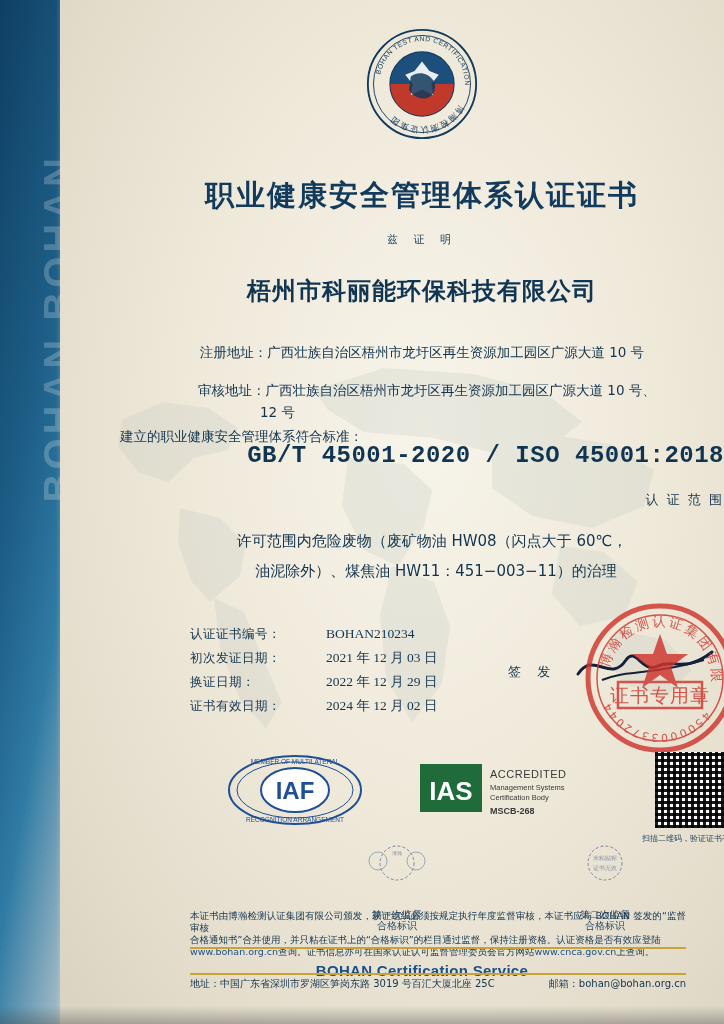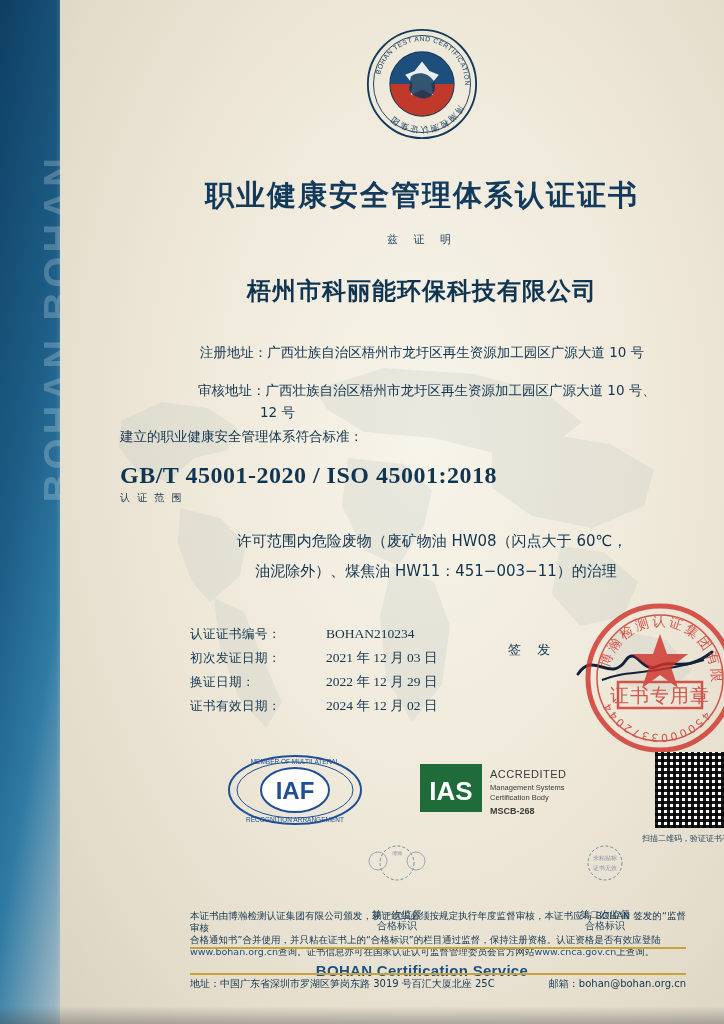--- a/index.html
+++ b/index.html
@@ -72,48 +72,48 @@
   .addr1{top:340px;text-align:center;}
   .addr2{top:378px;left:0;padding:0 60px 0 78px;box-sizing:border-box;text-align:left;}
   .addr2 .lbl{display:inline-block;}
   .addr2row2{position:absolute;top:404px;left:140px;font-size:13.5px;color:#12344f;font-family:"DejaVu Sans", sans-serif;}
 
   .standard-lead{
     position:absolute;top:428px;width:100%;text-align:left;
     font-size:13.5px;color:#12344f;font-family:"DejaVu Sans", sans-serif;
   }
   .standard{
-    position:absolute;top:462px;width:100%;text-align:left;
+    position:absolute;top:442px;width:100%;text-align:right;
     font-size:24px;font-weight:bold;color:#0f3553;letter-spacing:.5px;
-    font-family:Liberation Serif, serif;
+    font-family:Liberation Mono, monospace;
   }
   .scope-lead{
-    position:absolute;top:491px;width:100%;text-align:left;
-    font-size:10px;color:#12344f;letter-spacing:2px;font-family:"DejaVu Sans", sans-serif;
+    position:absolute;top:491px;width:100%;text-align:right;
+    font-size:13px;color:#12344f;letter-spacing:2px;font-family:"DejaVu Sans", sans-serif;
   }
   .scope{
     position:absolute;top:526px;left:100px;right:80px;
     font-size:15px;color:#12344f;line-height:30px;text-align:center;
     font-family:"DejaVu Sans", sans-serif;
   }
   .scope .l2{padding-left:8px;}
 
   
   .details{
     position:absolute;top:622px;left:70px;
     font-size:12.5px;color:#12344f;line-height:22px;
     font-family:"DejaVu Sans", sans-serif;
   }
   .details table{border-collapse:collapse;}
   .details td{padding:1px 0;vertical-align:top;white-space:nowrap;}
   .details td.k{text-align:justify;width:120px;letter-spacing:.5px;}
   .details td.v{padding-left:16px;font-family:Liberation Serif, serif;font-size:13.5px;}
 
   .sign-label{
-    position:absolute;top:641px;left:388px;
+    position:absolute;top:663px;left:388px;
     font-size:13px;color:#12344f;letter-spacing:6px;
     font-family:"DejaVu Sans", sans-serif;
   }
   .signature{
     position:absolute;top:640px;left:452px;width:150px;height:50px;
   }
 
   
   .seal{position:absolute;top:598px;left:460px;width:160px;height:160px;}
 

